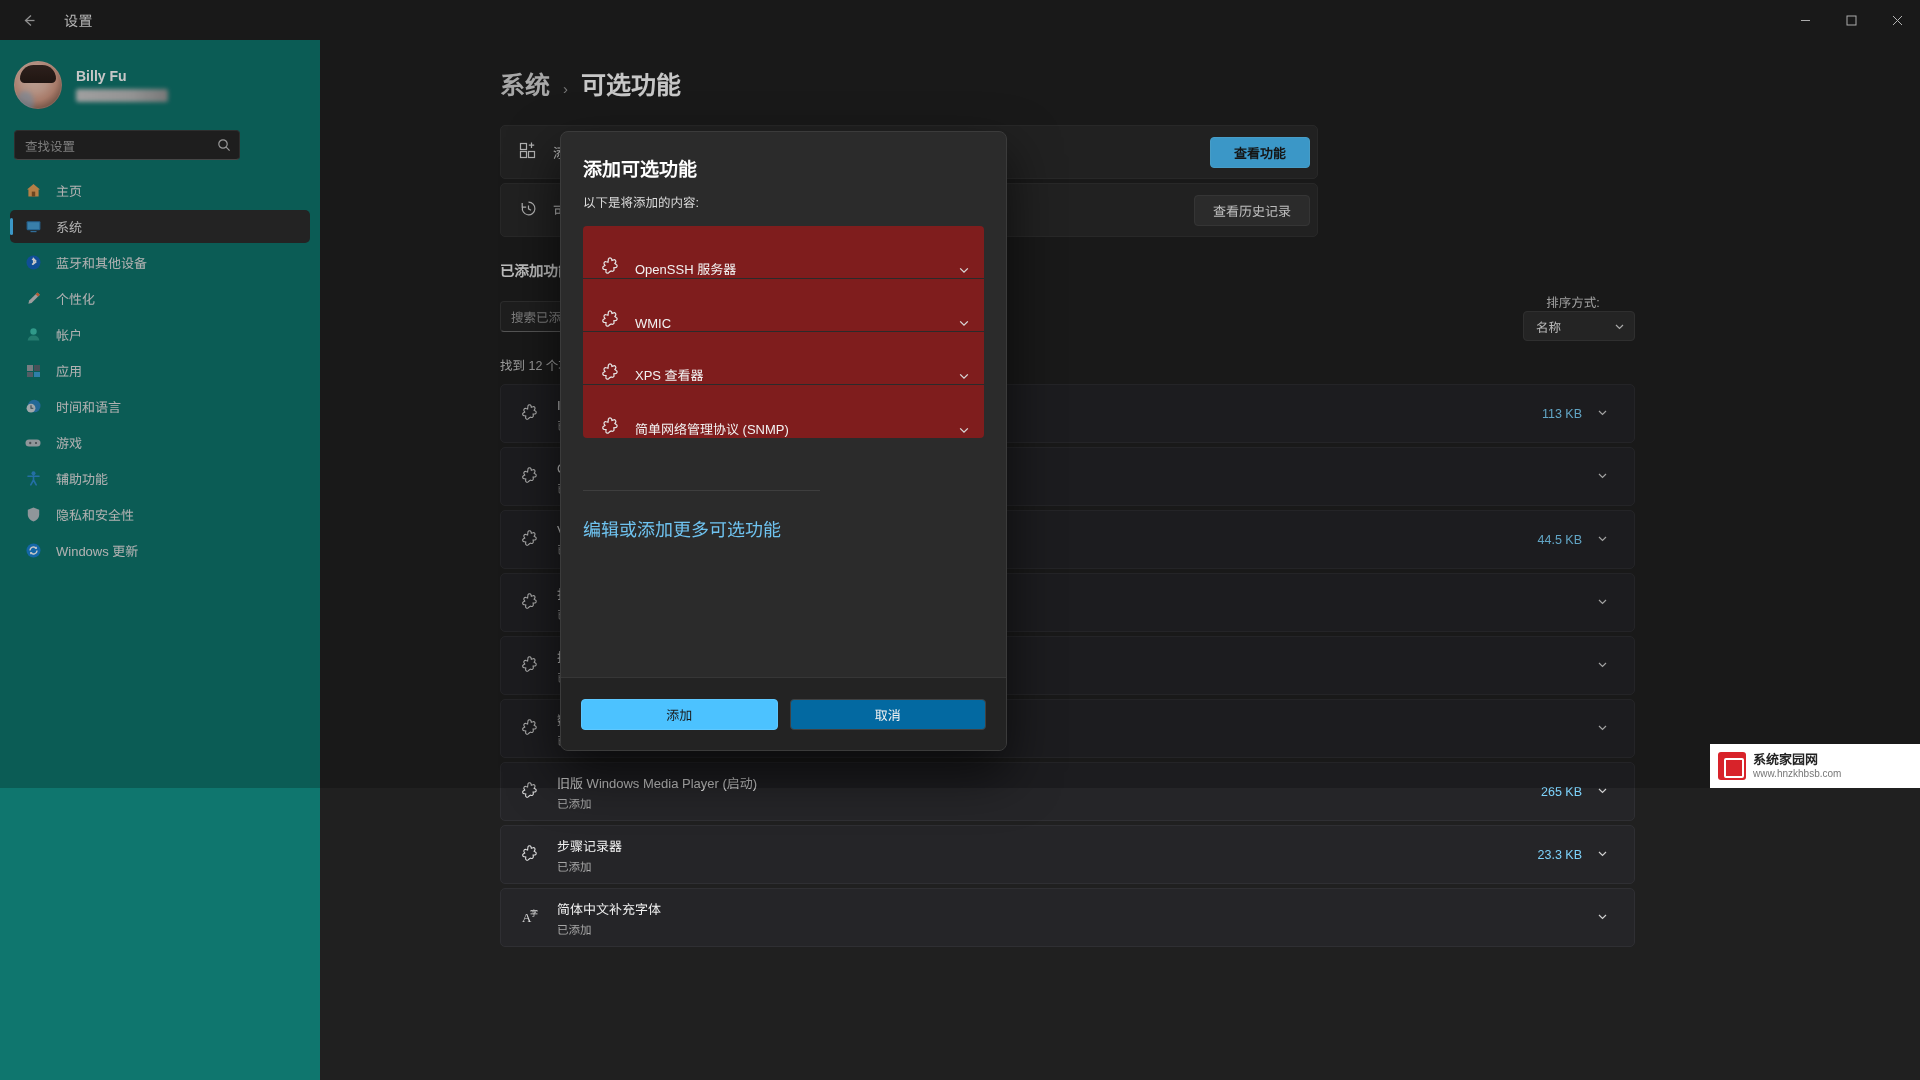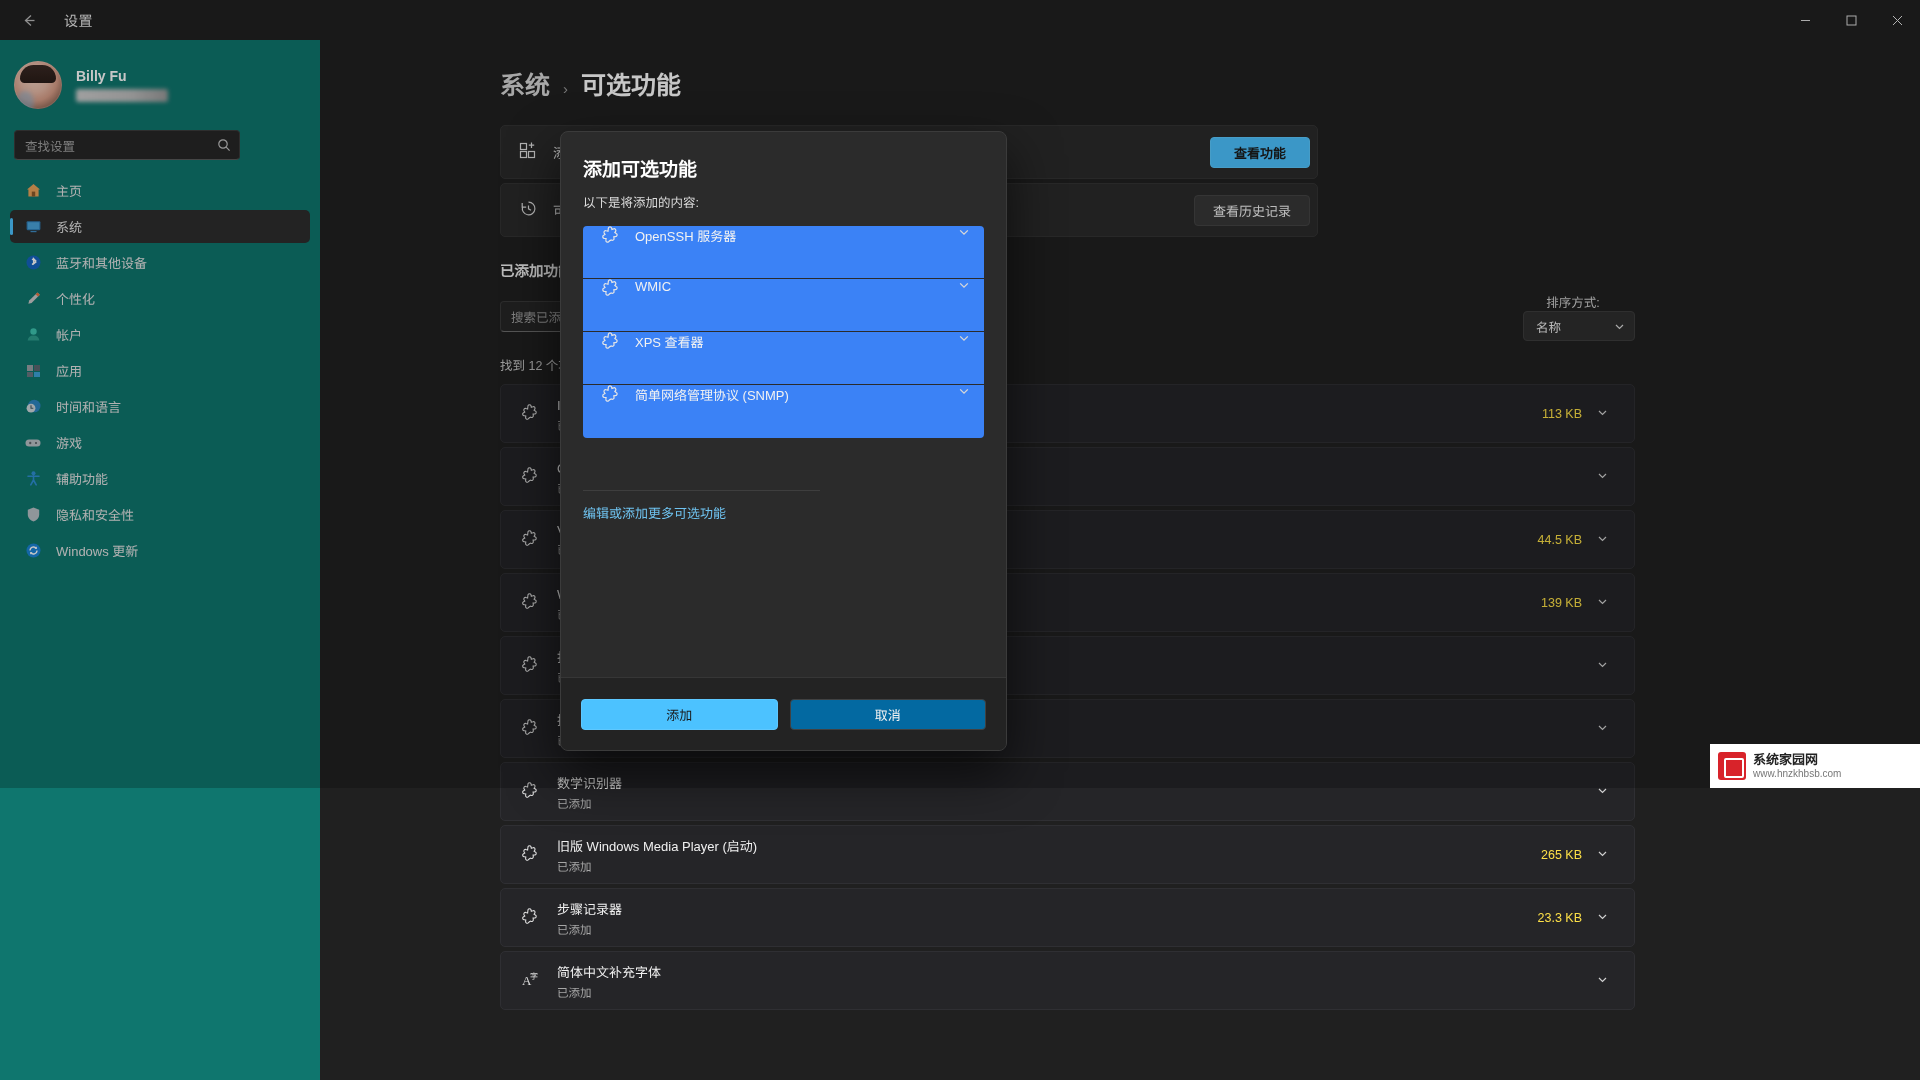--- a/index.html
+++ b/index.html
@@ -126,46 +126,46 @@
 
   .feat-list { margin: 10px 0 0 180px; width: 1135px; }
   .feat-row {
     height: 59px; background: #252528; border: 1px solid #2f2f33; border-radius: 5px;
     margin-bottom: 4px; display: flex; align-items: center; padding: 0 12px 0 20px;
   }
   .feat-ico { width: 34px; font-size: 15px; color: #d8d8d8; }
   .feat-txt { margin-left: 2px; }
   .feat-name { font-size: 13px; color: #f0f0f0; }
   .feat-state { font-size: 11.5px; color: #a6a6a6; margin-top: 3px; }
-  .feat-size { margin-left: auto; font-size: 12.5px; color: #fde047; text-align: center; }
+  .feat-size { margin-left: auto; font-size: 12.5px; color: #7dd3fc; text-align: center; }
   .feat-chev { width: 40px; text-align: center; font-size: 11px; color: #d0d0d0; }
 
   
   .scrim { position: absolute; inset: 0; background: rgba(0,0,0,.22); }
   .dialog {
     position: absolute; left: 560px; top: 131px; width: 447px; height: 620px;
     background: #2b2b2b; border: 1px solid #3b3b3b; border-radius: 8px;
     box-shadow: 0 22px 52px rgba(0,0,0,.62);
     display: flex; flex-direction: column; overflow: hidden;
   }
   .dlg-body { flex: 1; padding: 22px 22px 0 22px; overflow: hidden; }
   .dlg-title { font-size: 19px; font-weight: bold; color: #ffffff; }
   .dlg-sub { margin-top: 11px; font-size: 12.5px; color: #dcdcdc; }
   .dlg-list { margin-top: 15px; }
   .dlg-item {
-    height: 53px; background: #3b82f6; border-bottom: 1px solid #2b2b2b;
-    display: flex; align-items: flex-start; padding: 0 14px 0 18px;
+    height: 53px; background: #7f1d1d; border-bottom: 1px solid #2b2b2b;
+    display: flex; align-items: flex-end; padding: 0 14px 0 18px;
   }
   .dlg-item:first-child { border-radius: 4px 4px 0 0; }
   .dlg-item:last-child { border-radius: 0 0 4px 4px; border-bottom: none; }
   .dlg-ico { width: 34px; font-size: 15px; color: #e2e2e2; }
   .dlg-name { font-size: 13px; color: #f2f2f2; }
   .dlg-chev { margin-left: auto; font-size: 11px; color: #d6d6d6; }
   .dlg-divider { margin: 52px 0 0 0; border-top: 1px solid #3e3e3e; width: 237px; }
-  .dlg-link { margin-top: 12px; font-size: 13px; color: #6fc3f0; font-family: Liberation Mono, monospace; }
+  .dlg-link { margin-top: 24px; font-size: 18px; color: #6fc3f0; font-family: Liberation Mono, monospace; }
   .dlg-foot {
     height: 73px; background: #232323; border-top: 1px solid #363636;
     display: flex; align-items: center; gap: 12px; padding: 0 20px;
   }
   .dlg-btn { flex: 1; height: 31px; border-radius: 4px; display: flex; align-items: center; justify-content: center; font-size: 13px; }
   .dlg-btn.primary { background: #4cc2ff; color: #1a1a1a; border: 1px solid #5ec8ff; }
   .dlg-btn.secondary { background: #0369a1; color: #f2f2f2; border: 1px solid #414141; }
 
   
   .watermark {
@@ -459,37 +459,20 @@
           <div class="feat-state">已添加</div>
         </div>
         <span class="feat-size">44.5 KB</span>
         <span class="feat-chev">
           <svg width="11" height="11" viewBox="0 0 11 11">
               <path d="M2 4 L5.5 7.5 L9 4" fill="none" stroke="#d0d0d0" stroke-width="1.2"></path>
             </svg>
         </span>
       </div>
 
-      <div class="feat-row">
-        <span class="feat-ico">
-          <svg width="17" height="17" viewBox="0 0 17 17">
-              <path d="M7 1.8 a1.6 1.6 0 0 1 3 0 l.3 1.4 1.6-.5 a1.6 1.6 0 0 1 2 2.2 l-.8 1.3 1.3.8 a1.6 1.6 0 0 1-.8 3 l-1.5.1.2 1.5 a1.6 1.6 0 0 1-2.6 1.5 L8.4 13.8 7.2 14.9 a1.6 1.6 0 0 1-2.6-1.5 l.2-1.5-1.5-.1 a1.6 1.6 0 0 1-.8-3 l1.3-.8-.8-1.3 a1.6 1.6 0 0 1 2-2.2 l1.6.5 Z" fill="none" stroke="#dcdcdc" stroke-width="1.1"></path>
-            </svg>
-        </span>
-        <div class="feat-txt">
-          <div class="feat-name">Windows 传真和扫描</div>
-          <div class="feat-state">已添加</div>
-        </div>
-        <span class="feat-size">139 KB</span>
-        <span class="feat-chev">
-          <svg width="11" height="11" viewBox="0 0 11 11">
-              <path d="M2 4 L5.5 7.5 L9 4" fill="none" stroke="#d0d0d0" stroke-width="1.2"></path>
-            </svg>
-        </span>
-      </div>
 
       <div class="feat-row">
         <span class="feat-ico">
           <svg width="17" height="17" viewBox="0 0 17 17">
               <path d="M7 1.8 a1.6 1.6 0 0 1 3 0 l.3 1.4 1.6-.5 a1.6 1.6 0 0 1 2 2.2 l-.8 1.3 1.3.8 a1.6 1.6 0 0 1-.8 3 l-1.5.1.2 1.5 a1.6 1.6 0 0 1-2.6 1.5 L8.4 13.8 7.2 14.9 a1.6 1.6 0 0 1-2.6-1.5 l.2-1.5-1.5-.1 a1.6 1.6 0 0 1-.8-3 l1.3-.8-.8-1.3 a1.6 1.6 0 0 1 2-2.2 l1.6.5 Z" fill="none" stroke="#dcdcdc" stroke-width="1.1"></path>
             </svg>
         </span>
         <div class="feat-txt">
           <div class="feat-name">打印管理控制台</div>
           <div class="feat-state">已添加</div>

